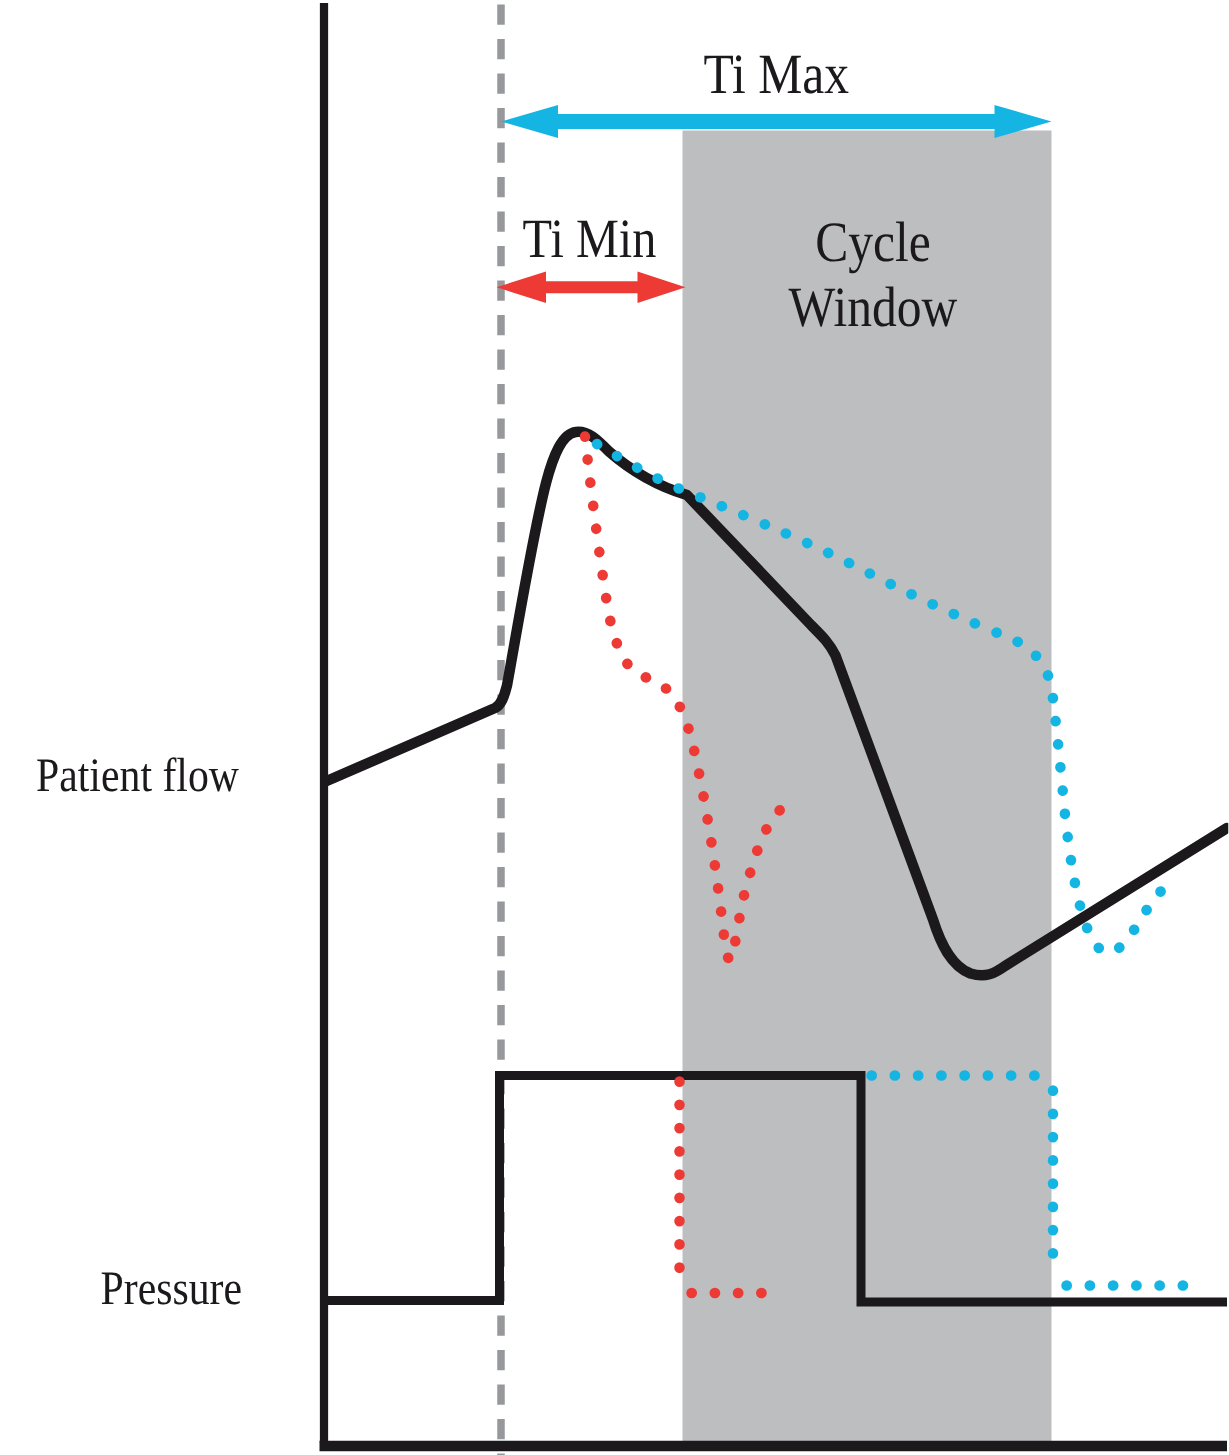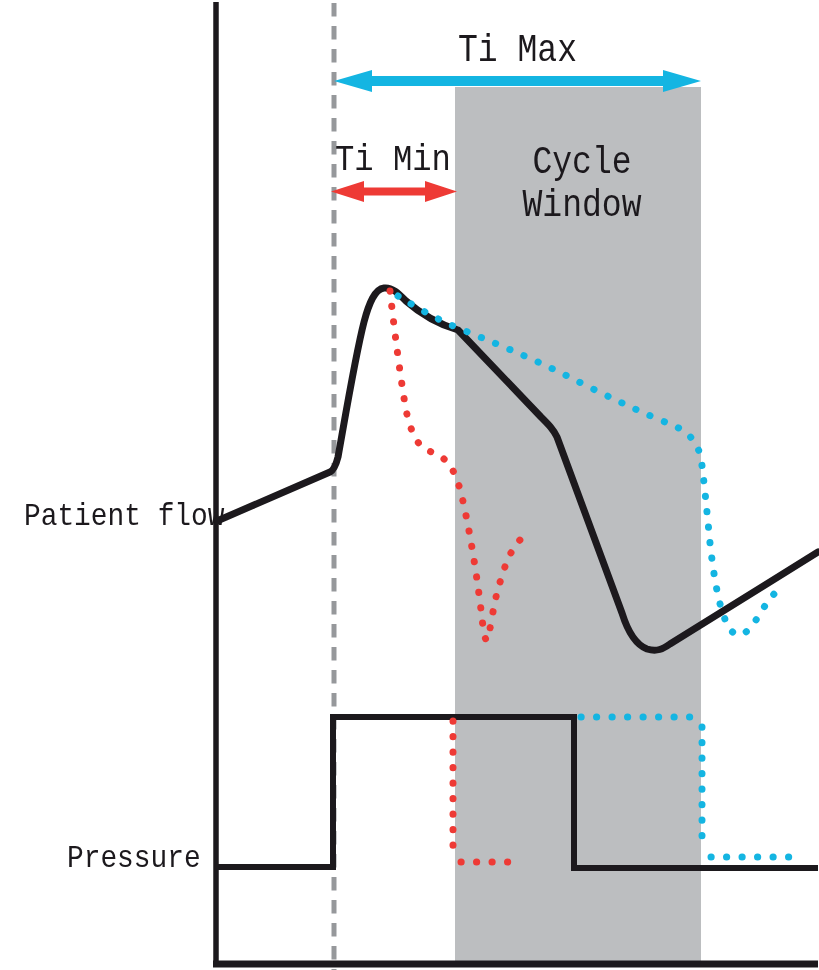--- a/index.html
+++ b/index.html
@@ -8,21 +8,21 @@
     --accent_red:#ee3a35;
     --window_gray:#bcbec0;
     --trigger_gray:#96989b;
     --background:#ffffff;
   }
   html,body{margin:0;padding:0;background:#fff;}
   .stage{
     position:relative;
     width:819px;height:970px;
     background:var(--background);
-    font-family:Liberation Mono, monospace;
+    font-family:Liberation Serif, serif;
     color:var(--ink);
     overflow:hidden;
   }
   .stage svg{position:absolute;left:0;top:0;}
   .lbl{
     position:absolute;
     color:var(--ink);
     white-space:nowrap;
     line-height:1.05;
     transform:scaleX(0.87);

